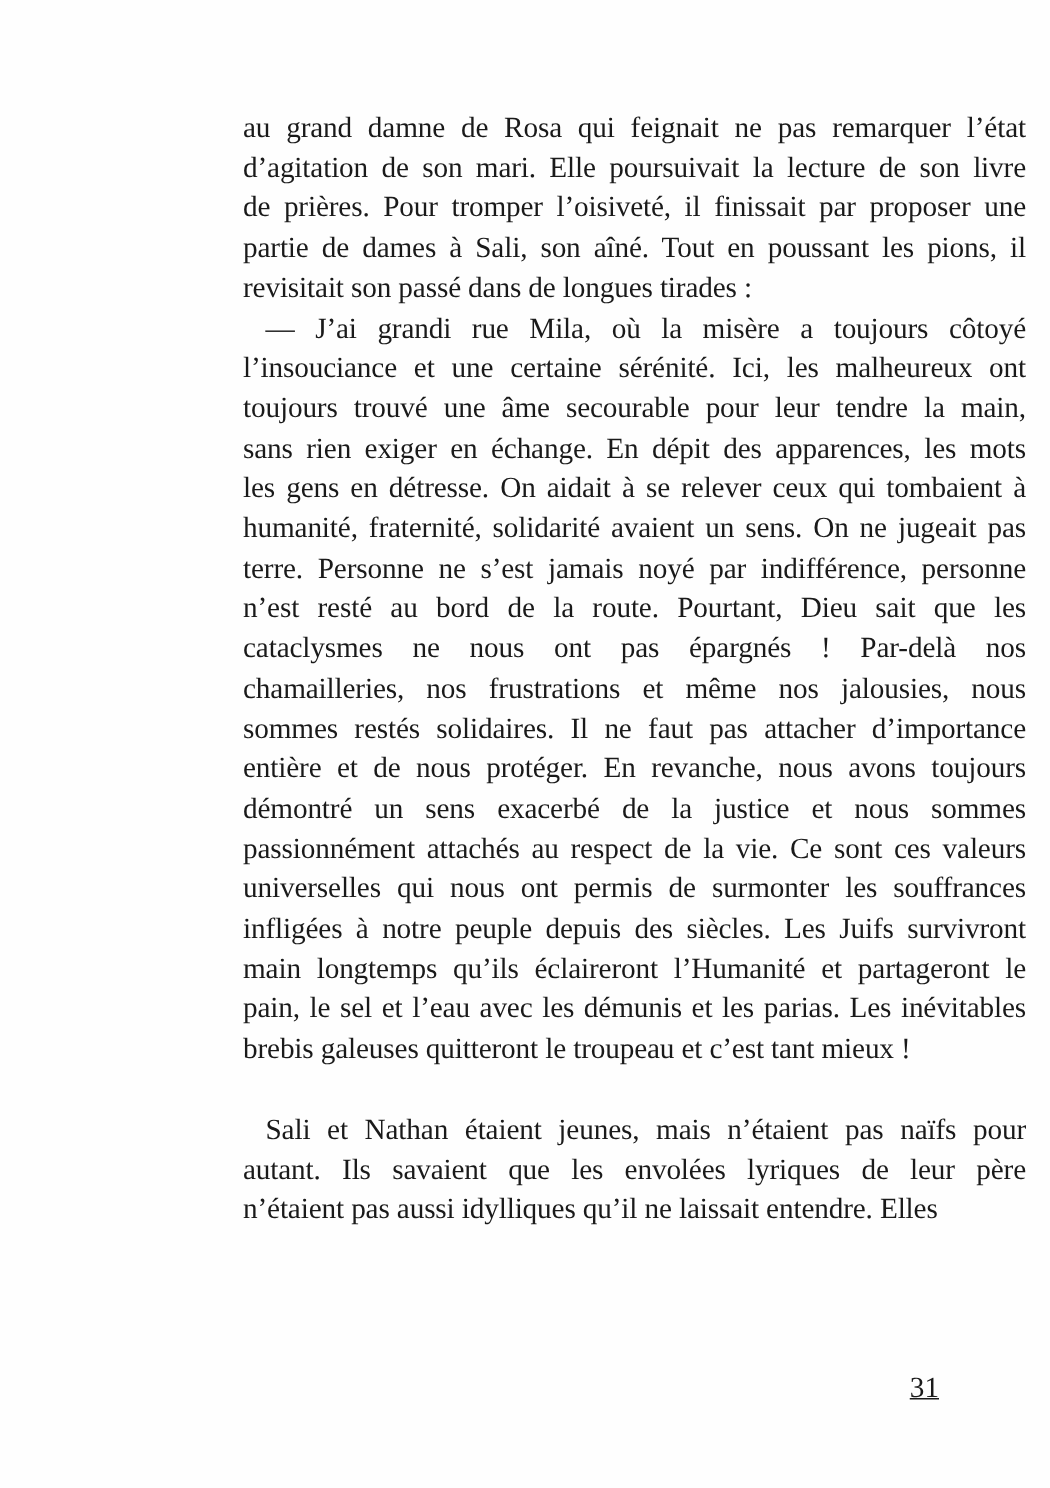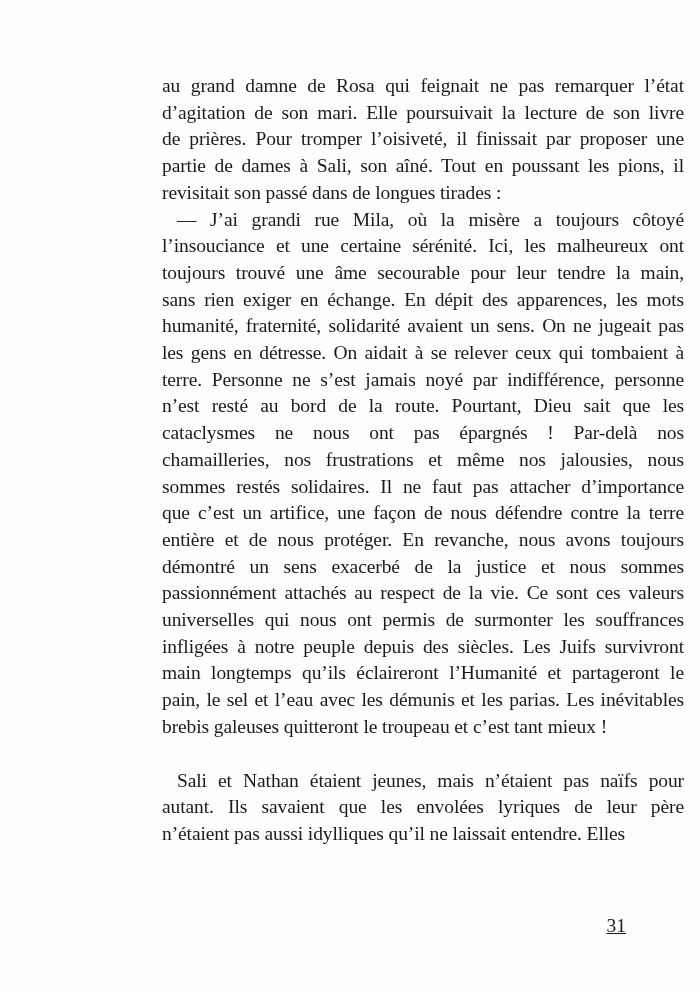--- a/index.html
+++ b/index.html
@@ -70,28 +70,27 @@
         <div class="line">d’agitation de son mari. Elle poursuivait la lecture de son livre</div>
         <div class="line">de prières. Pour tromper l’oisiveté, il finissait par proposer une</div>
         <div class="line">partie de dames à Sali, son aîné. Tout en poussant les pions, il</div>
         <div class="line last">revisitait son passé dans de longues tirades :</div>
       </div>
       <div class="para">
         <div class="line indent">— J’ai grandi rue Mila, où la misère a toujours côtoyé</div>
         <div class="line">l’insouciance et une certaine sérénité. Ici, les malheureux ont</div>
         <div class="line">toujours trouvé une âme secourable pour leur tendre la main,</div>
         <div class="line">sans rien exiger en échange. En dépit des apparences, les mots</div>
+        <div class="line">les gens en détresse. On aidait à se relever ceux qui tombaient à</div>
         <div class="line">humanité, fraternité, solidarité avaient un sens. On ne jugeait pas</div>
-        <div class="line">les gens en détresse. On aidait à se relever ceux qui tombaient à</div>
         <div class="line">terre. Personne ne s’est jamais noyé par indifférence, personne</div>
         <div class="line">n’est resté au bord de la route. Pourtant, Dieu sait que les</div>
         <div class="line">cataclysmes ne nous ont pas épargnés ! Par-delà nos</div>
         <div class="line">chamailleries, nos frustrations et même nos jalousies, nous</div>
         <div class="line">sommes restés solidaires. Il ne faut pas attacher d’importance</div>
-        <div class="line">que c’est un artifice, une façon de nous défendre contre la terre</div>
         <div class="line">entière et de nous protéger. En revanche, nous avons toujours</div>
         <div class="line">démontré un sens exacerbé de la justice et nous sommes</div>
         <div class="line">passionnément attachés au respect de la vie. Ce sont ces valeurs</div>
         <div class="line">universelles qui nous ont permis de surmonter les souffrances</div>
         <div class="line">infligées à notre peuple depuis des siècles. Les Juifs survivront</div>
         <div class="line">main longtemps qu’ils éclaireront l’Humanité et partageront le</div>
         <div class="line">pain, le sel et l’eau avec les démunis et les parias. Les inévitables</div>
         <div class="line last">brebis galeuses quitteront le troupeau et c’est tant mieux !</div>
       </div>
       <div class="para space-before">

